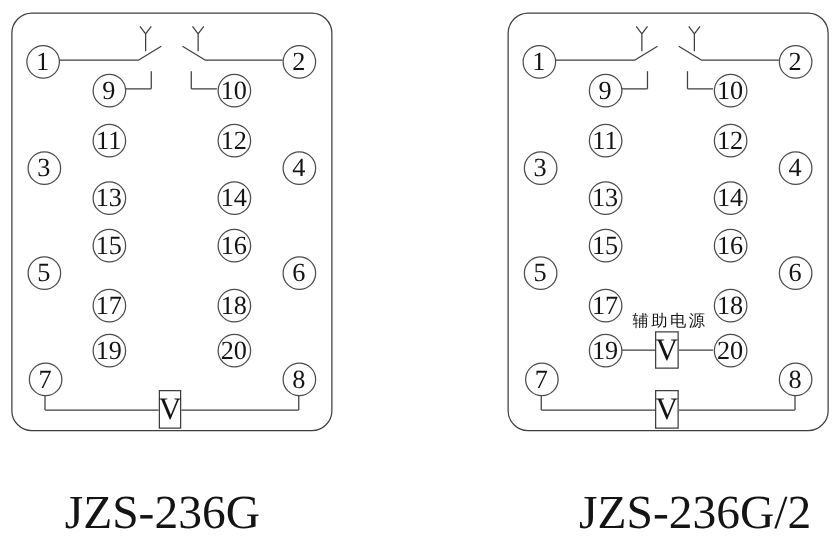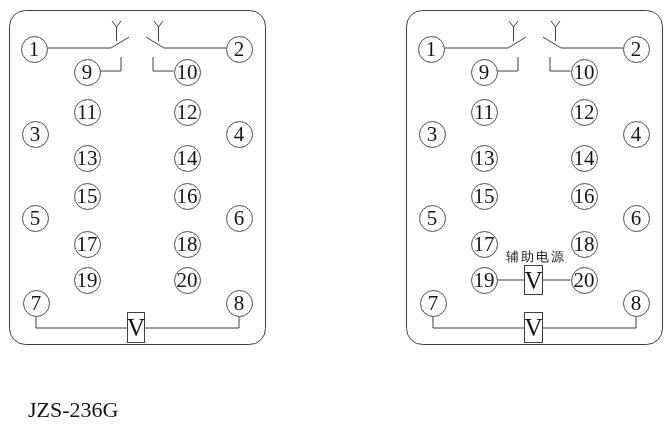--- a/index.html
+++ b/index.html
@@ -16,21 +16,21 @@
   .vbox{
     position:absolute;border:1px solid #3f3f3f;background:#ffffff;box-sizing:border-box;
     display:flex;align-items:center;justify-content:center;
     font-size:25px;line-height:1;color:#141414;
   }
   .aux-label{
     position:absolute;text-align:center;font-size:13px;letter-spacing:2px;color:#141414;
     font-family:"Liberation Sans","DejaVu Sans",sans-serif;white-space:nowrap;
   }
   .caption{
-    position:absolute;top:394px;height:32px;text-align:left;font-size:22px;line-height:32px;
+    position:absolute;top:394px;height:32px;text-align:right;font-size:38px;line-height:32px;
     color:#141414;white-space:nowrap;
   }
 </style>
 </head>
 <body>
 
 <div class="stage">
 
   <svg width="672" height="435" viewBox="0 0 672 435">
     <g fill="none" stroke="#3f3f3f" stroke-width="1">
@@ -112,14 +112,15 @@
   <div class="term" style="left:470.5px;top:266.5px">19</div>
   <div class="term" style="left:570.5px;top:266.5px">20</div>
   <div class="term" style="left:419.5px;top:289.5px">7</div>
   <div class="term" style="left:622.5px;top:289.5px">8</div>
 
   <div class="aux-label" style="left:496px;top:248px;width:80px">辅助电源</div>
   <div class="vbox" style="left:524px;top:265px;width:19px;height:30px">V</div>
   <div class="vbox" style="left:524px;top:312px;width:19px;height:31px">V</div>
 
   <div class="caption" style="left:28px;width:180px">JZS-236G</div>
+  <div class="caption" style="left:429px;width:220px">JZS-236G/2</div>
 
 </div>
 
 </body></html>

